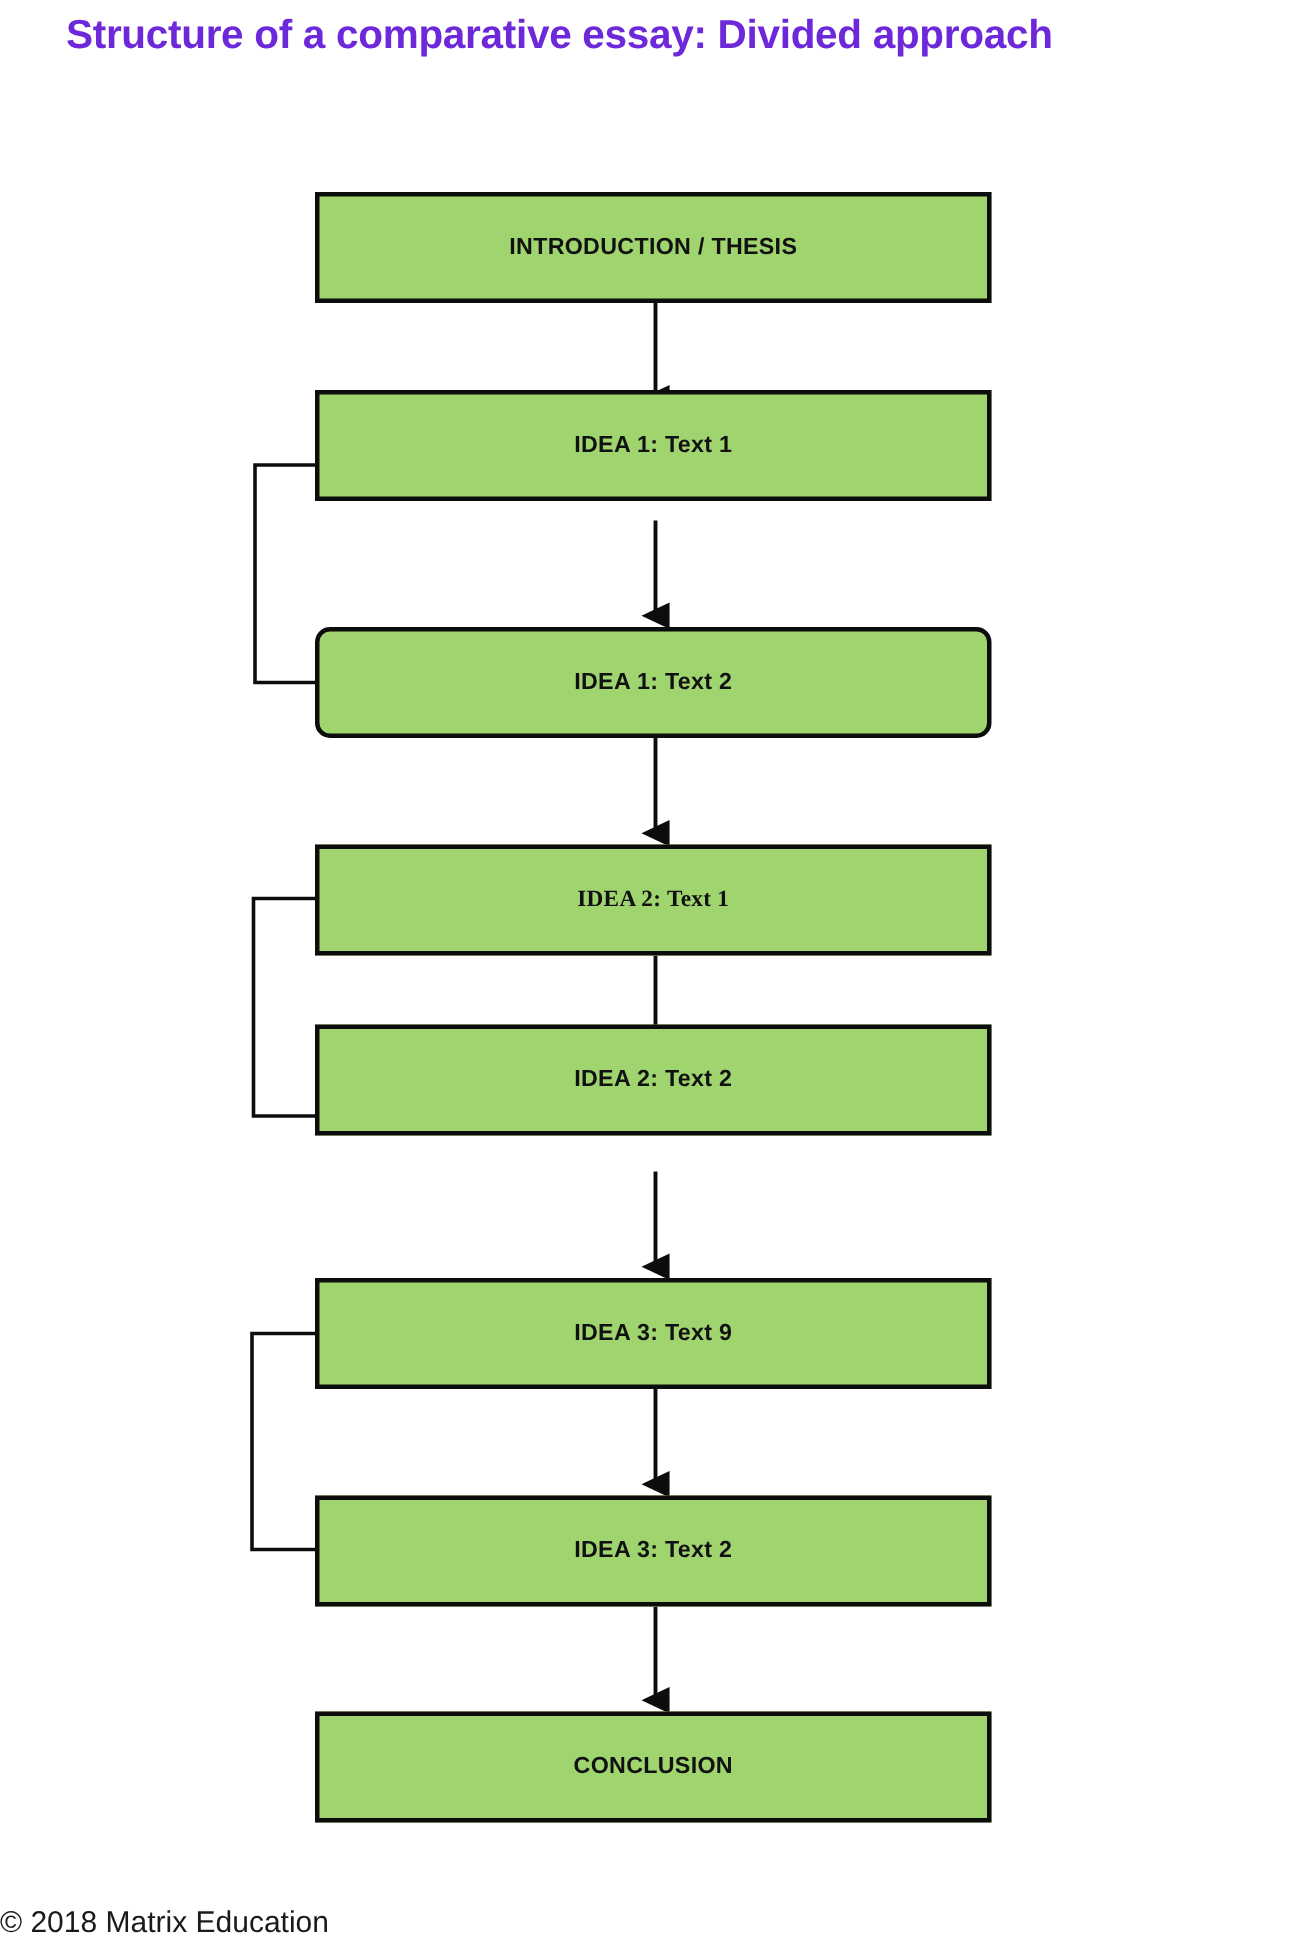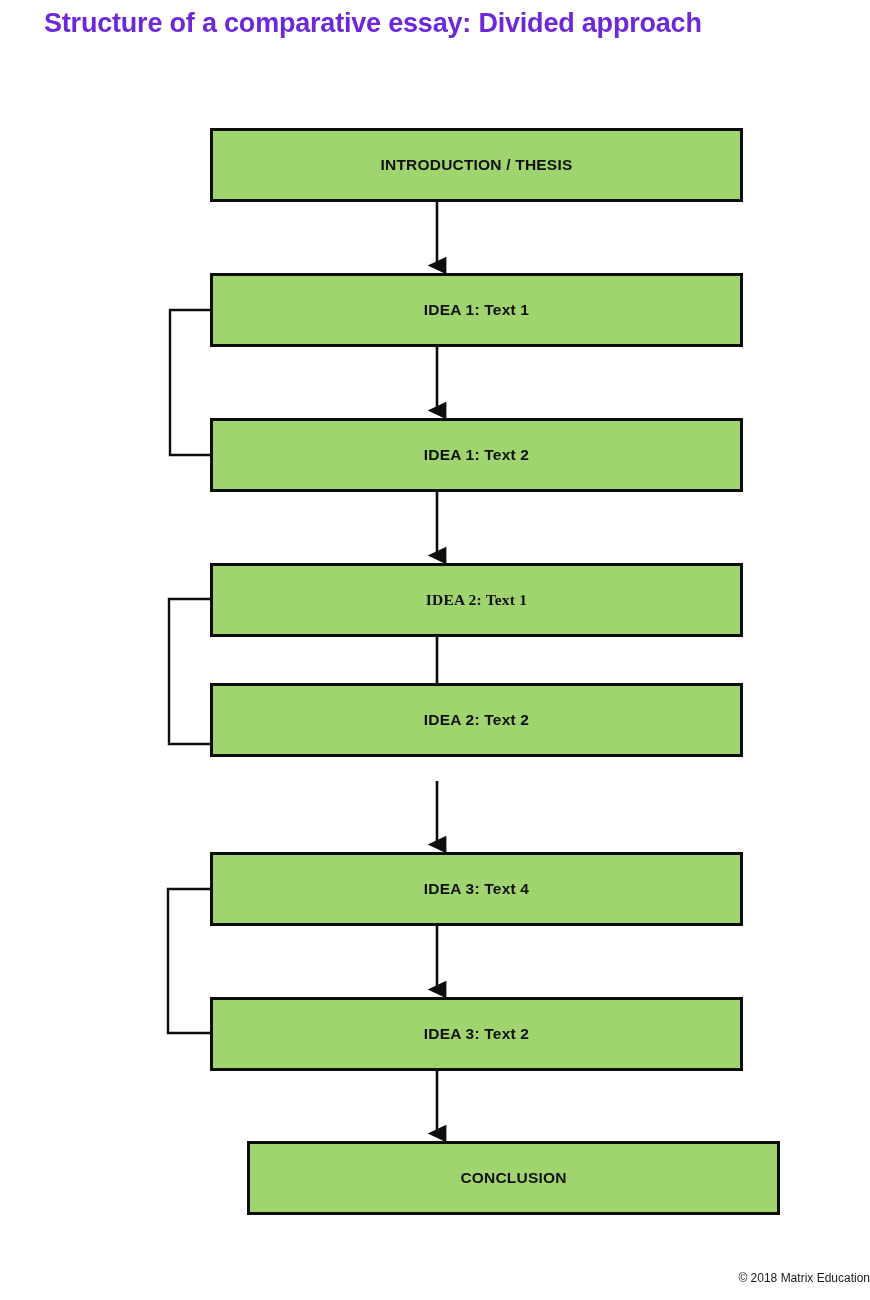--- a/index.html
+++ b/index.html
@@ -28,21 +28,21 @@
   #flow-canvas {
     position: absolute;
     left: 0;
     top: 0;
     width: 870px;
     height: 1300px;
   }
   .flow-box {
     position: absolute;
     left: 210px;
-    width: 533px;
+    width: 451px;
     height: 74px;
     box-sizing: border-box;
     background: #a0d46f;
     border: 3px solid #0d0d0d;
     display: flex;
     align-items: center;
     justify-content: center;
   }
   .flow-box-label {
     font-size: 15.5px;
@@ -50,22 +50,22 @@
     color: #111111;
     letter-spacing: 0.2px;
     text-align: center;
     line-height: 1.1;
   }
   #footer-credit {
     position: absolute;
     left: 0;
     top: 1271px;
     width: 870px;
-    text-align: right;
-    font-size: 12px;
+    text-align: left;
+    font-size: 20px;
     font-weight: normal;
     color: #1a1a1a;
   }
 </style>
 </head>
 <body>
 
 <div id="diagram-title">Structure of a comparative essay: Divided approach</div>
 
 <svg id="flow-canvas" viewBox="0 0 870 1300" xmlns="http://www.w3.org/2000/svg">
@@ -98,35 +98,35 @@
   </g>
 
   <path d="M211,310 L170,310 L170,455 L211,455" fill="none" stroke="#0d0d0d" stroke-width="2.4"></path>
   <path d="M211,599 L169,599 L169,744 L211,744" fill="none" stroke="#0d0d0d" stroke-width="2.4"></path>
   <path d="M211,889 L168,889 L168,1033 L211,1033" fill="none" stroke="#0d0d0d" stroke-width="2.4"></path>
 </svg>
 
 <div class="flow-box" style="top:128px;">
   <span class="flow-box-label">INTRODUCTION / THESIS</span>
 </div>
-<div class="flow-box" style="top:273px;">
+<div class="flow-box" style="top:260px;">
   <span class="flow-box-label">IDEA 1: Text 1</span>
 </div>
-<div class="flow-box" style="top:418px;">
+<div class="flow-box" style="top:418px;border-radius:10px;">
   <span class="flow-box-label">IDEA 1: Text 2</span>
 </div>
 <div class="flow-box" style="top:563px;font-family:Liberation Serif, serif;">
   <span class="flow-box-label">IDEA 2: Text 1</span>
 </div>
 <div class="flow-box" style="top:683px;">
   <span class="flow-box-label">IDEA 2: Text 2</span>
 </div>
 <div class="flow-box" style="top:852px;">
-  <span class="flow-box-label">IDEA 3: Text 4</span>
+  <span class="flow-box-label">IDEA 3: Text 9</span>
 </div>
 <div class="flow-box" style="top:997px;">
   <span class="flow-box-label">IDEA 3: Text 2</span>
 </div>
-<div class="flow-box" style="top:1141px;margin-left:37px;">
+<div class="flow-box" style="top:1141px;">
   <span class="flow-box-label">CONCLUSION</span>
 </div>
 
 <div id="footer-credit">© 2018 Matrix Education</div>
 
 </body></html>

